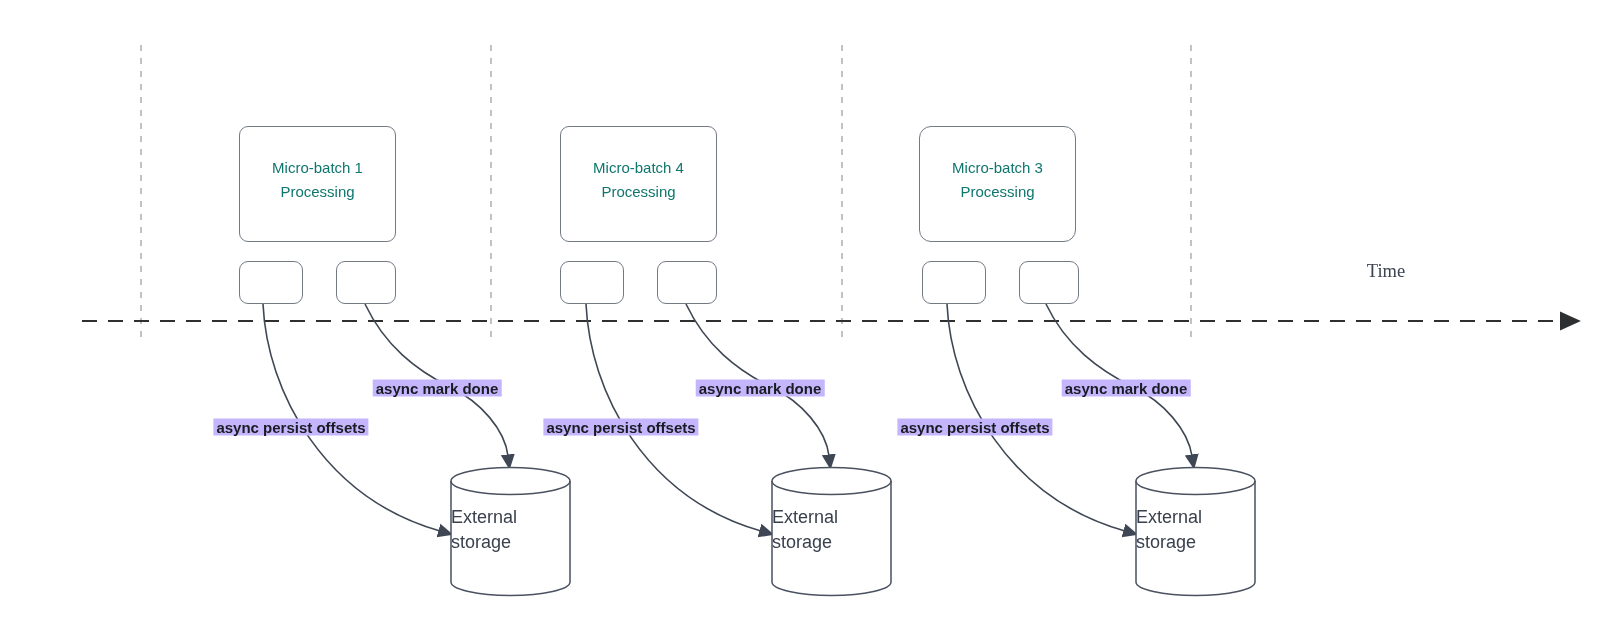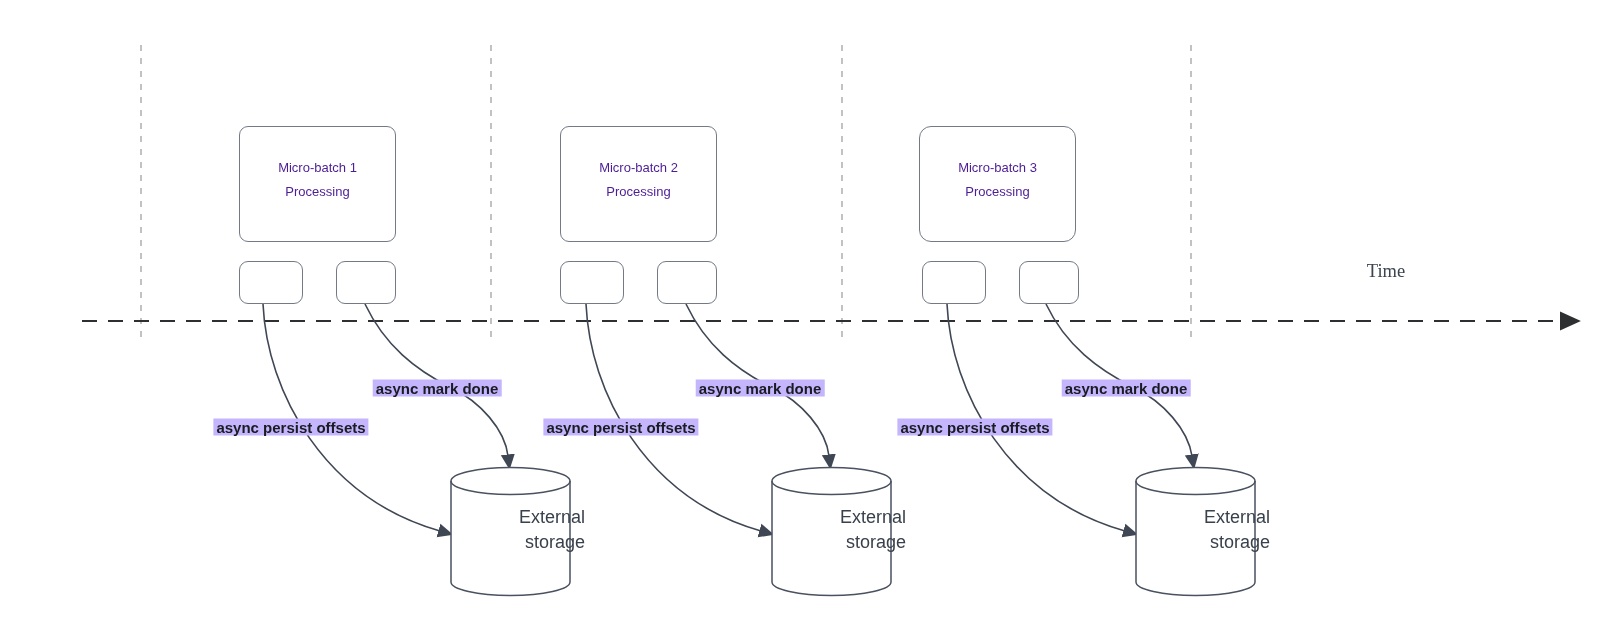--- a/index.html
+++ b/index.html
@@ -16,40 +16,40 @@
     position: absolute;
     box-sizing: border-box;
     border: 1px solid #747a84;
     border-radius: 9px;
     background: #ffffff;
   }
   .main-box {
     width: 157px; height: 116px; top: 126px;
     display: flex; flex-direction: column; align-items: center;
     padding-top: 29px;
-    color: #4c1d95;
-    font-size: 13px; line-height: 24px;
+    color: #0f766e;
+    font-size: 15px; line-height: 24px;
     text-align: left;
   }
   .small-box { width: 64px; height: 43px; top: 261px; }
   .small-box.right { width: 60px; }
   .async-label {
     position: absolute;
     transform: translate(-50%, -50%);
     background: #c4b5fd;
     padding: 0 3px;
     white-space: nowrap;
     font-size: 15px;
     font-weight: 700;
     color: #191c22;
   }
   .storage-label {
     position: absolute;
     width: 134px; top: 505px;
-    text-align: right;
+    text-align: left;
     color: #39414d;
     font-size: 18px; line-height: 25px;
   }
   .time-label {
     position: absolute;
     transform: translate(-50%, -50%);
     left: 1386px; top: 271px;
     font-size: 18.5px;
     color: #3b4450;
     white-space: nowrap;
@@ -108,21 +108,21 @@
   <div class="node small-box" style="left:239px;"></div>
   <div class="node small-box right" style="left:336px;"></div>
   <div class="async-label" style="left:291px; top:427px;">async persist offsets</div>
   <div class="async-label" style="left:437px; top:388px;">async mark done</div>
   <div class="storage-label" style="left:451px;">
     <div>External</div>
     <div>storage</div>
   </div>
 
   <div class="node main-box" style="left:560px;">
-    <span>Micro-batch 2</span>
+    <span>Micro-batch 4</span>
     <span>Processing</span>
   </div>
   <div class="node small-box" style="left:560px;"></div>
   <div class="node small-box right" style="left:657px;"></div>
   <div class="async-label" style="left:621px; top:427px;">async persist offsets</div>
   <div class="async-label" style="left:760px; top:388px;">async mark done</div>
   <div class="storage-label" style="left:772px;">
     <div>External</div>
     <div>storage</div>
   </div>

